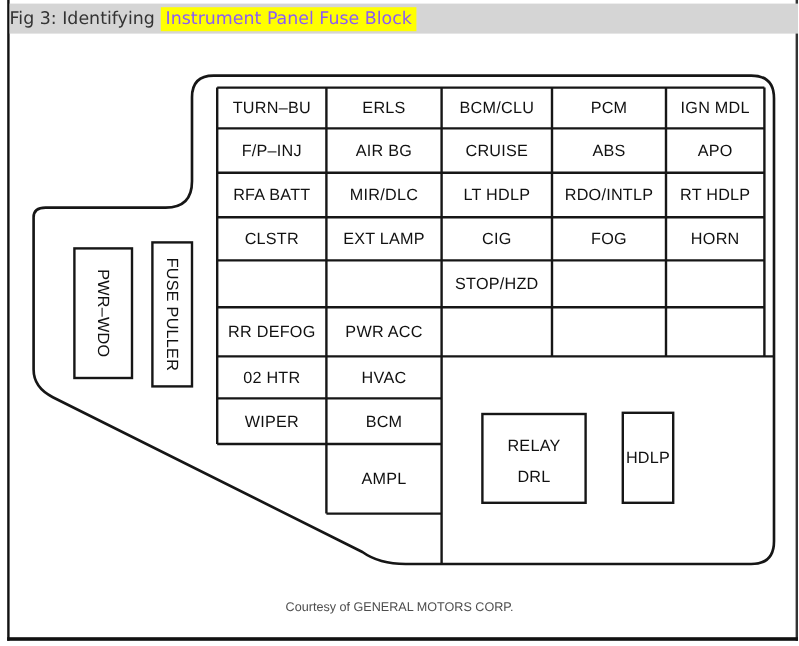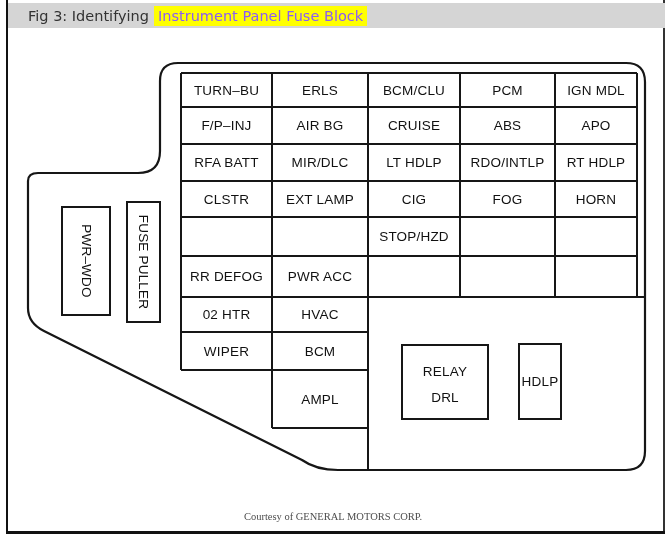--- a/index.html
+++ b/index.html
@@ -7,36 +7,36 @@
     width:666px;height:538px;position:relative;background:#ffffff;
     font-family:"Liberation Sans",sans-serif;overflow:hidden;
   }
   .frame-left{position:absolute;left:6px;top:0;width:2px;height:534px;background:#111;}
   .frame-right{position:absolute;left:663px;top:0;width:2px;height:534px;background:#333;}
   .frame-bottom{position:absolute;left:6px;top:531px;width:659px;height:3px;background:#111;}
   .titlebar{
     position:absolute;left:8px;top:3px;right:1px;height:25px;
     background:#d5d5d5;display:flex;align-items:center;
     font-family:"DejaVu Sans",sans-serif;font-size:14.5px;color:#333;
-    padding-left:20px;box-sizing:border-box;white-space:pre;text-align:right;
+    padding-left:0;box-sizing:border-box;white-space:pre;text-align:right;
   }
   .title-highlight{
     background:#ffff00;color:#8b5cf6;padding:2px 4px;margin-left:5px;
   }
   svg.diagram{position:absolute;left:0;top:0;width:666px;height:538px;}
   .outline{fill:#ffffff;stroke:#161616;stroke-width:2.2;stroke-linejoin:round;}
   .gline{stroke:#161616;stroke-width:2;}
   .cbox{fill:none;stroke:#161616;stroke-width:2;}
   svg.diagram text{
     font-family:"Liberation Sans",sans-serif;font-size:13.5px;fill:#111;
     text-anchor:middle;dominant-baseline:central;letter-spacing:0.2px;
   }
   .footer{
-    position:absolute;left:8px;top:511px;width:650px;text-align:center;
-    font-family:Liberation Serif, serif;font-size:10.5px;color:#4d4d4d;
+    position:absolute;left:8px;top:500px;width:650px;text-align:center;
+    font-family:Liberation Sans, sans-serif;font-size:10.5px;color:#4d4d4d;
   }
 </style>
 </head>
 <body>
 
 <div class="frame-left"></div>
 <div class="frame-right"></div>
 <div class="frame-bottom"></div>
 
 <div class="titlebar"><span>Fig 3: Identifying</span><span class="title-highlight">Instrument Panel Fuse Block</span></div>

